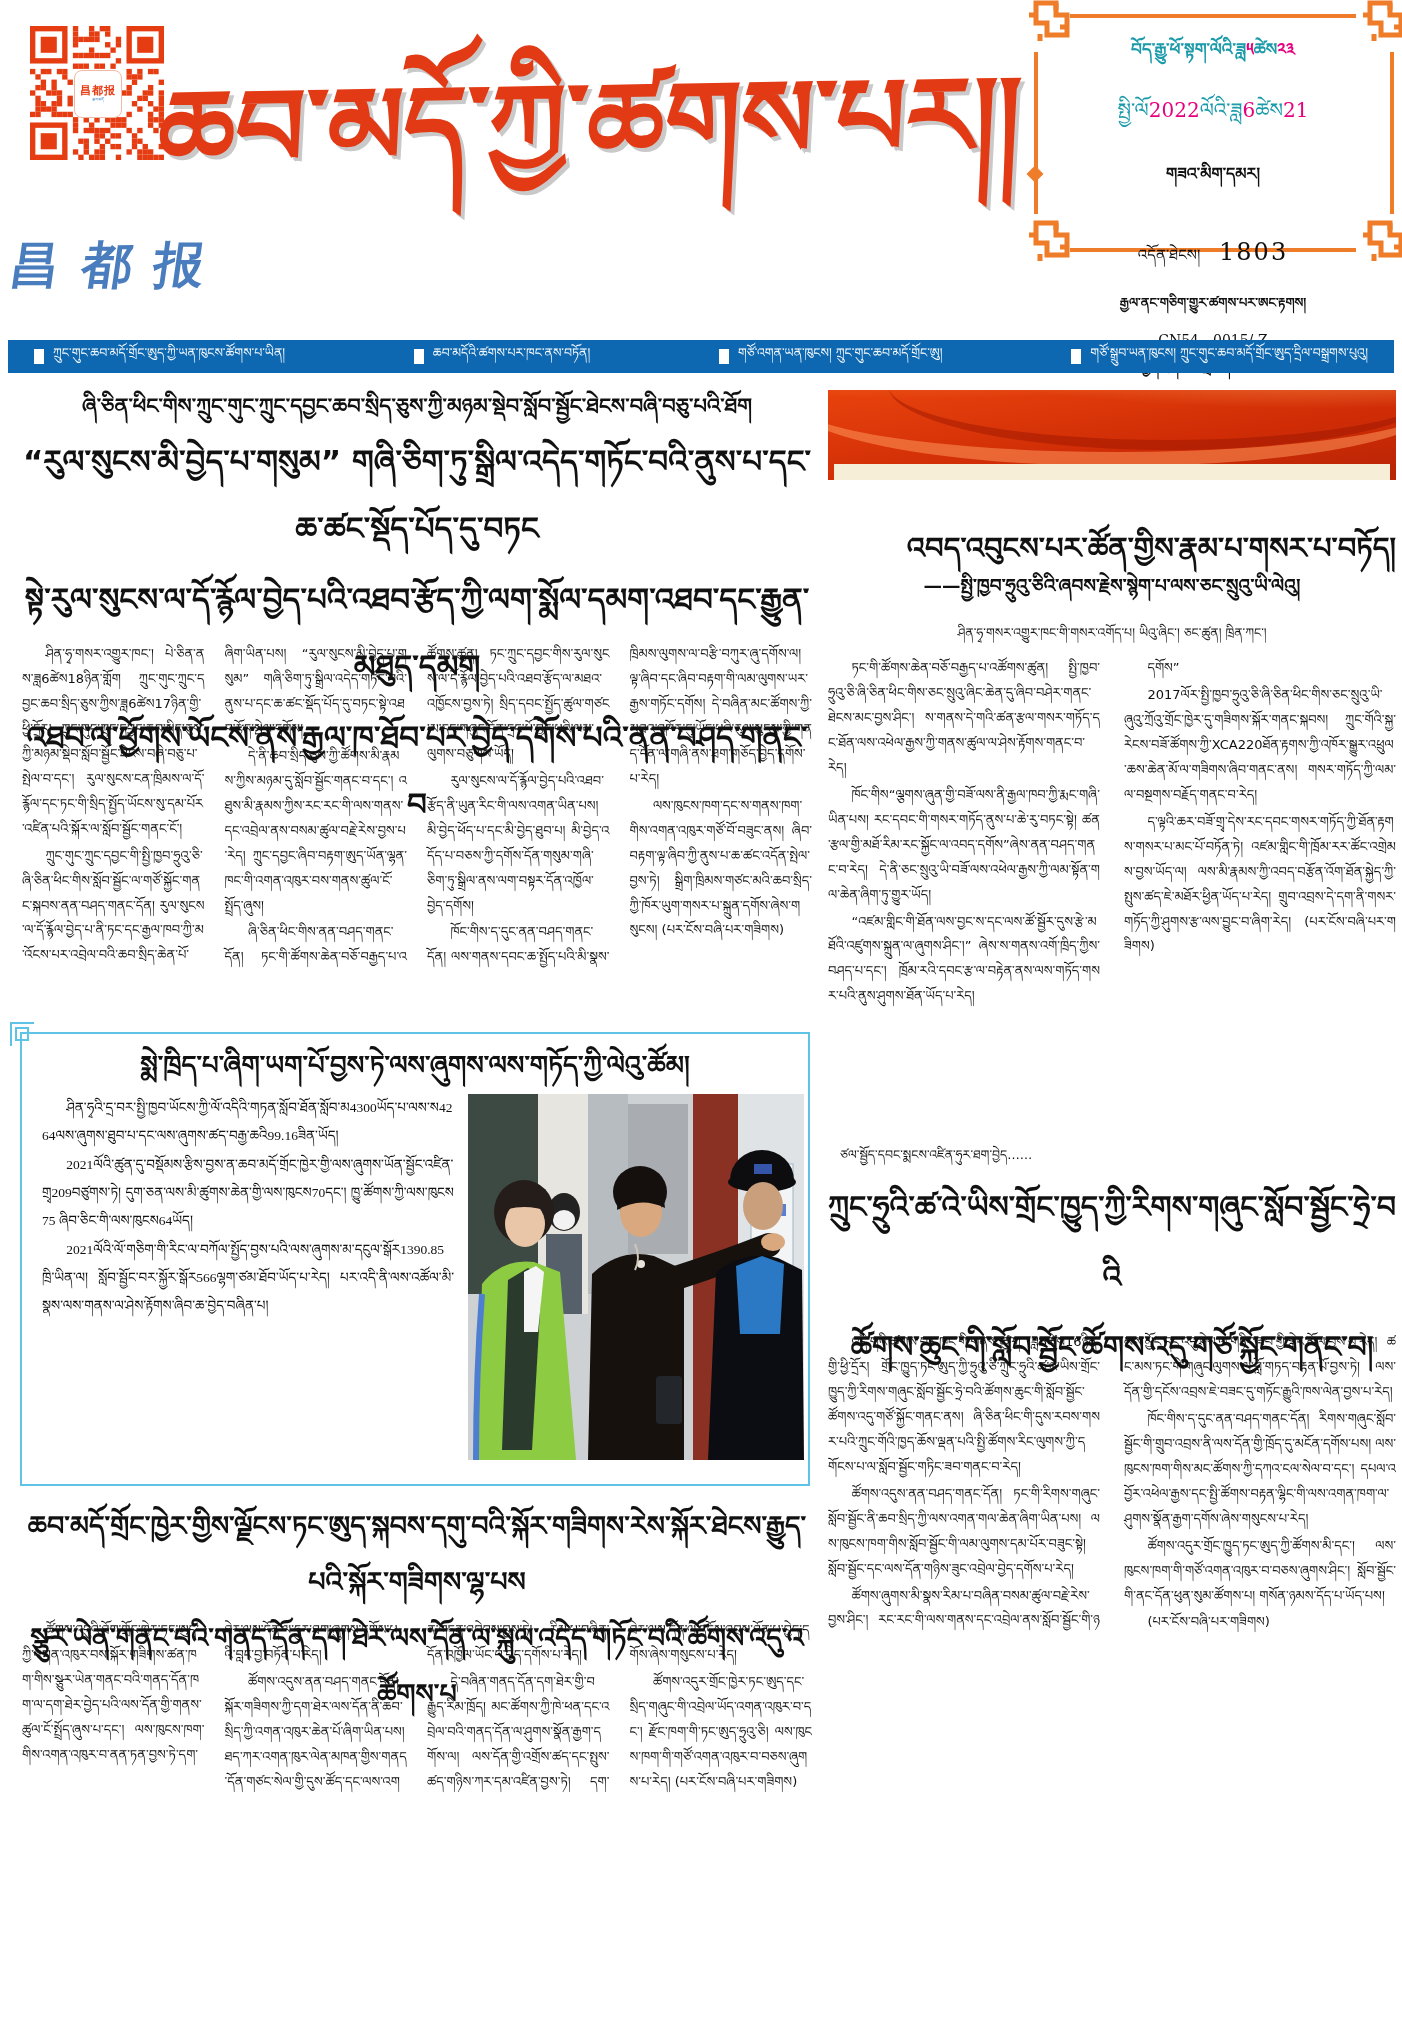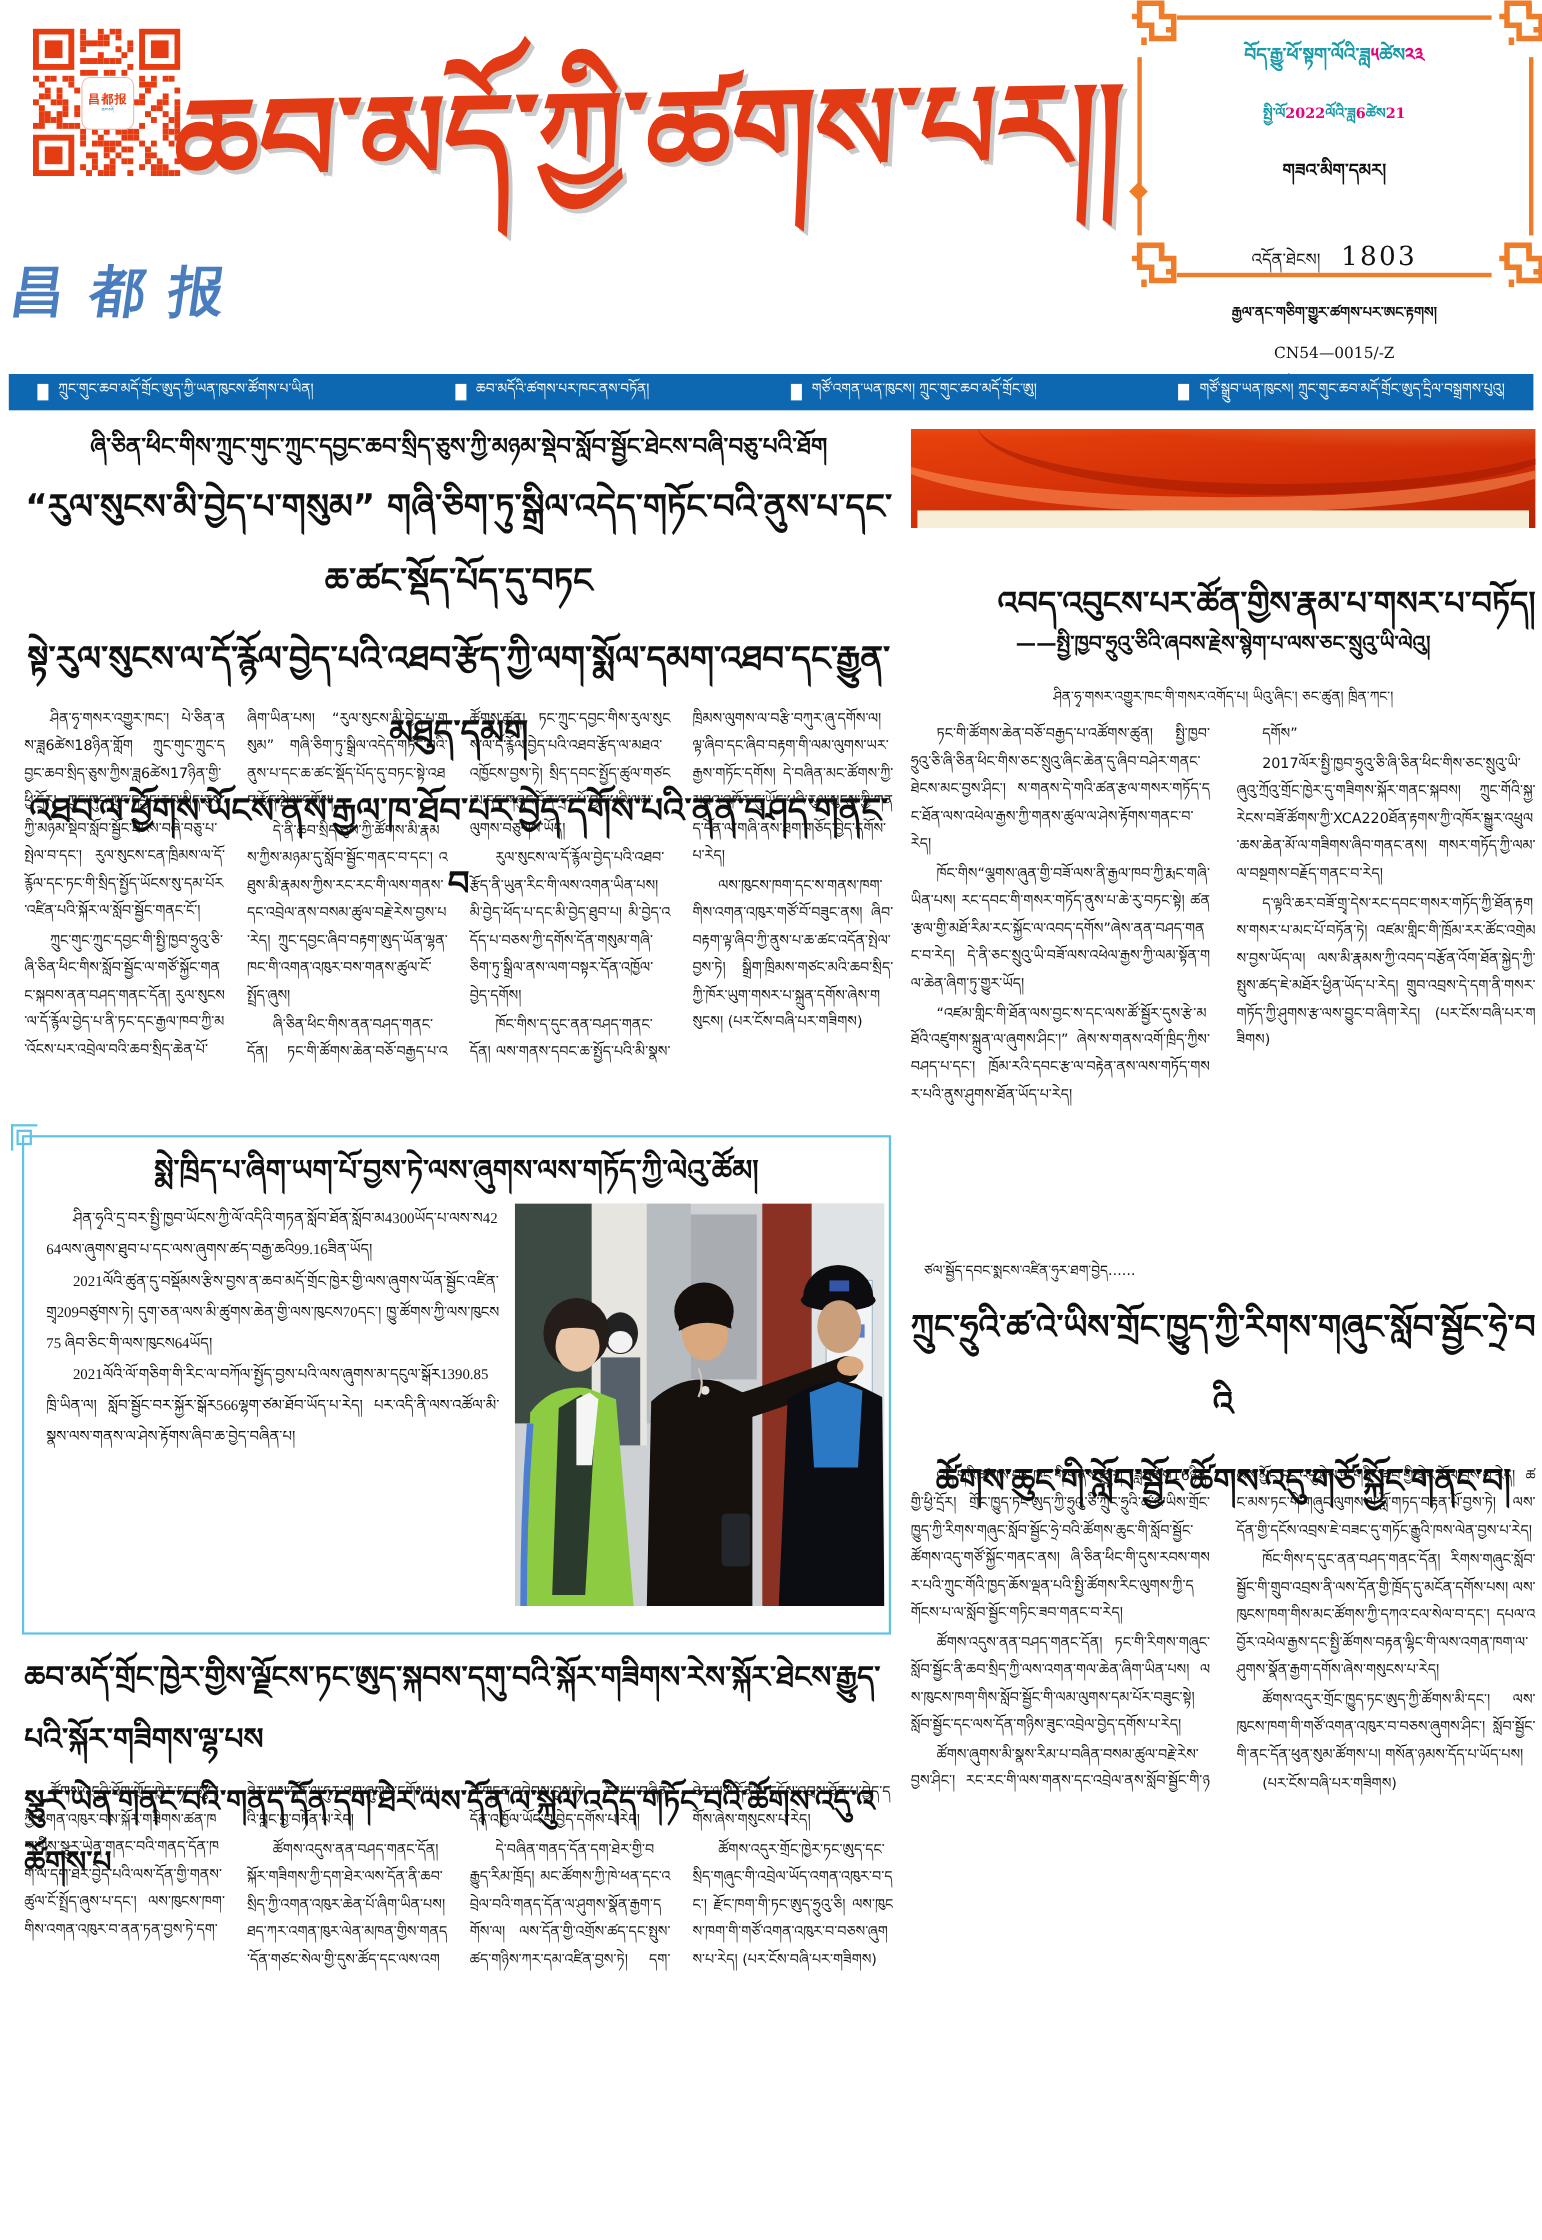--- a/index.html
+++ b/index.html
@@ -27,21 +27,21 @@
   .infobox .e-top{left:40px;right:40px;top:6px;height:4px;}
   .infobox .e-bottom{left:40px;right:40px;bottom:2px;height:4px;}
   .infobox .e-left{left:4px;top:44px;bottom:40px;width:4px;}
   .infobox .e-right{right:2px;top:44px;bottom:40px;width:4px;}
   .knot{position:absolute;width:44px;height:44px;}
   .k-tl{left:-4px;top:-8px;} .k-tr{right:-8px;top:-8px;}
   .k-bl{left:-4px;bottom:-10px;} .k-br{right:-8px;bottom:-10px;}
   .diamond{position:absolute;left:-1px;top:160px;width:12px;height:12px;background:#ee7c28;transform:rotate(45deg);}
   .infobox-inner{position:absolute;left:14px;top:16px;right:14px;bottom:10px;text-align:center;}
   .ib-line1{font-size:17px;font-weight:bold;color:#1b9aaa;margin-top:6px;}
-  .ib-line2{font-size:13px;font-weight:bold;color:#1b9aaa;margin-top:10px;}
+  .ib-line2{font-size:20px;font-weight:normal;color:#1b9aaa;margin-top:10px;}
   .ib-num{color:#e6007e;font-family:"DejaVu Serif","Liberation Serif",serif;}
   .ib-weekday{font-size:16px;color:#111;margin-top:12px;font-weight:bold;}
   .ib-issue{font-size:15px;margin-top:37px;}
   .ib-issue .big{font-size:24px;font-family:"DejaVu Serif","Liberation Serif",serif;letter-spacing:2px;margin-left:14px;}
   .ib-unified{font-size:13px;margin-top:8px;font-weight:bold;}
   .ib-cn{font-size:14px;margin-top:7px;font-family:"DejaVu Serif","Liberation Serif",serif;}
   .ib-postal{font-size:13px;margin-top:6px;font-weight:bold;}
   
   .navbar{position:absolute;left:8px;top:340px;width:1386px;height:33px;background:#0d68b1;
     display:flex;align-items:center;justify-content:space-between;padding:0 26px;box-sizing:border-box;}
@@ -59,21 +59,21 @@
   .photobox{position:absolute;left:20px;top:1032px;width:790px;height:454px;border:2px solid #5ec3e4;box-sizing:border-box;}
   .photobox .corner{position:absolute;left:-12px;top:-12px;width:22px;height:22px;border:2px solid #5ec3e4;border-right:none;border-bottom:none;}
   .photobox .corner2{position:absolute;left:-7px;top:-7px;width:10px;height:10px;border:2px solid #5ec3e4;}
   .pb-headline{text-align:center;font-size:26px;font-weight:bold;line-height:34px;margin:14px 10px 8px 10px;}
   .pb-row{display:flex;padding:4px 12px 0 20px;font-family:Liberation Serif, serif;}
   .pb-text{width:412px;flex:0 0 auto;}
   .pb-text .para{font-size:13.5px;line-height:2.05;}
   .pb-photo{margin-left:14px;width:336px;height:366px;flex:0 0 auto;}
   .pb-photo svg{width:100%;height:100%;display:block;}
   
-  .bl-headline{position:absolute;left:22px;top:1498px;width:790px;font-size:27px;font-weight:bold;line-height:56px;}
+  .bl-headline{position:absolute;left:22px;top:1498px;width:790px;text-align:center;font-size:27px;font-weight:bold;line-height:56px;}
   .bl-body{position:absolute;left:22px;top:1618px;width:790px;height:410px;column-count:4;column-gap:20px;}
   
   .banner{position:absolute;left:828px;top:390px;width:568px;height:90px;overflow:hidden;}
   .banner .bg{position:absolute;inset:0;background:
       radial-gradient(120% 90% at 20% -40%, #f4692d 0%, rgba(244,105,45,0) 55%),
       radial-gradient(130% 100% at 85% -30%, #f08040 0%, rgba(240,128,64,0) 50%),
       linear-gradient(172deg,#e8430d 0%,#cf2c06 60%,#b82405 100%);}
   .banner .swoosh{position:absolute;left:-40px;top:-58px;width:660px;height:120px;border-radius:50%;
       border-bottom:14px solid rgba(255,150,90,.55);}
   .banner .swoosh2{position:absolute;left:60px;top:-70px;width:560px;height:120px;border-radius:50%;

